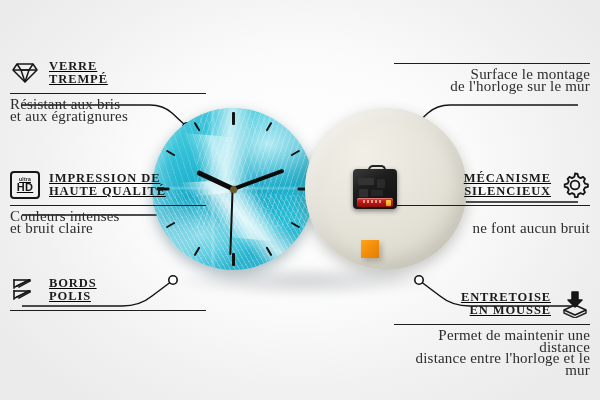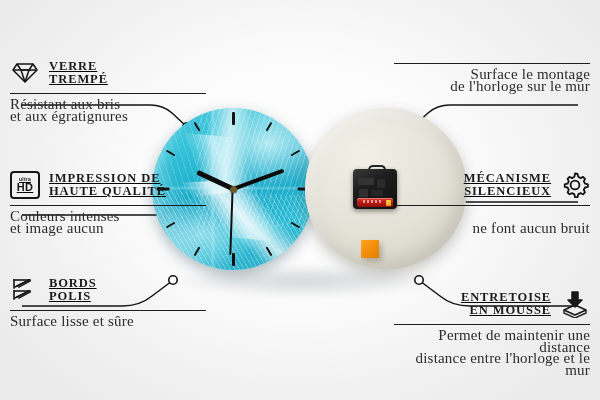--- a/index.html
+++ b/index.html
@@ -225,21 +225,21 @@
         </span>
       </span>
       <span class="htitle">
         <span>IMPRESSION DE</span><br>
         <span>HAUTE QUALITÉ</span>
       </span>
     </div>
     <div class="rule"></div>
     <div class="fdesc">
       <span>Couleurs intenses</span><br>
-      <span>et image aucun</span>
+      <span>et bruit claire</span>
     </div>
   </div>
 
   <div class="feat left" style="top:275px">
     <div class="head-row">
       <span class="ficon">
         <svg width="28" height="26" viewBox="0 0 28 26">
           <g stroke="#161616" stroke-width="1.6" fill="none" stroke-linecap="square">
             <path d="M3 3 L19 3"></path>
               <path d="M3 3 L3 11"></path>
@@ -254,23 +254,20 @@
               <path d="M8 21 L19 15"></path>
           </g>
         </svg>
       </span>
       <span class="htitle">
         <span>BORDS</span><br>
         <span>POLIS</span>
       </span>
     </div>
     <div class="rule"></div>
-    <div class="fdesc">
-      <span>Surface lisse et sûre</span>
-    </div>
   </div>
 
   <div class="feat right" style="top:58px">
     <div class="rule"></div>
     <div class="fdesc">
       <span>Surface le montage</span><br>
       <span>de l'horloge sur le mur</span>
     </div>
   </div>
 

